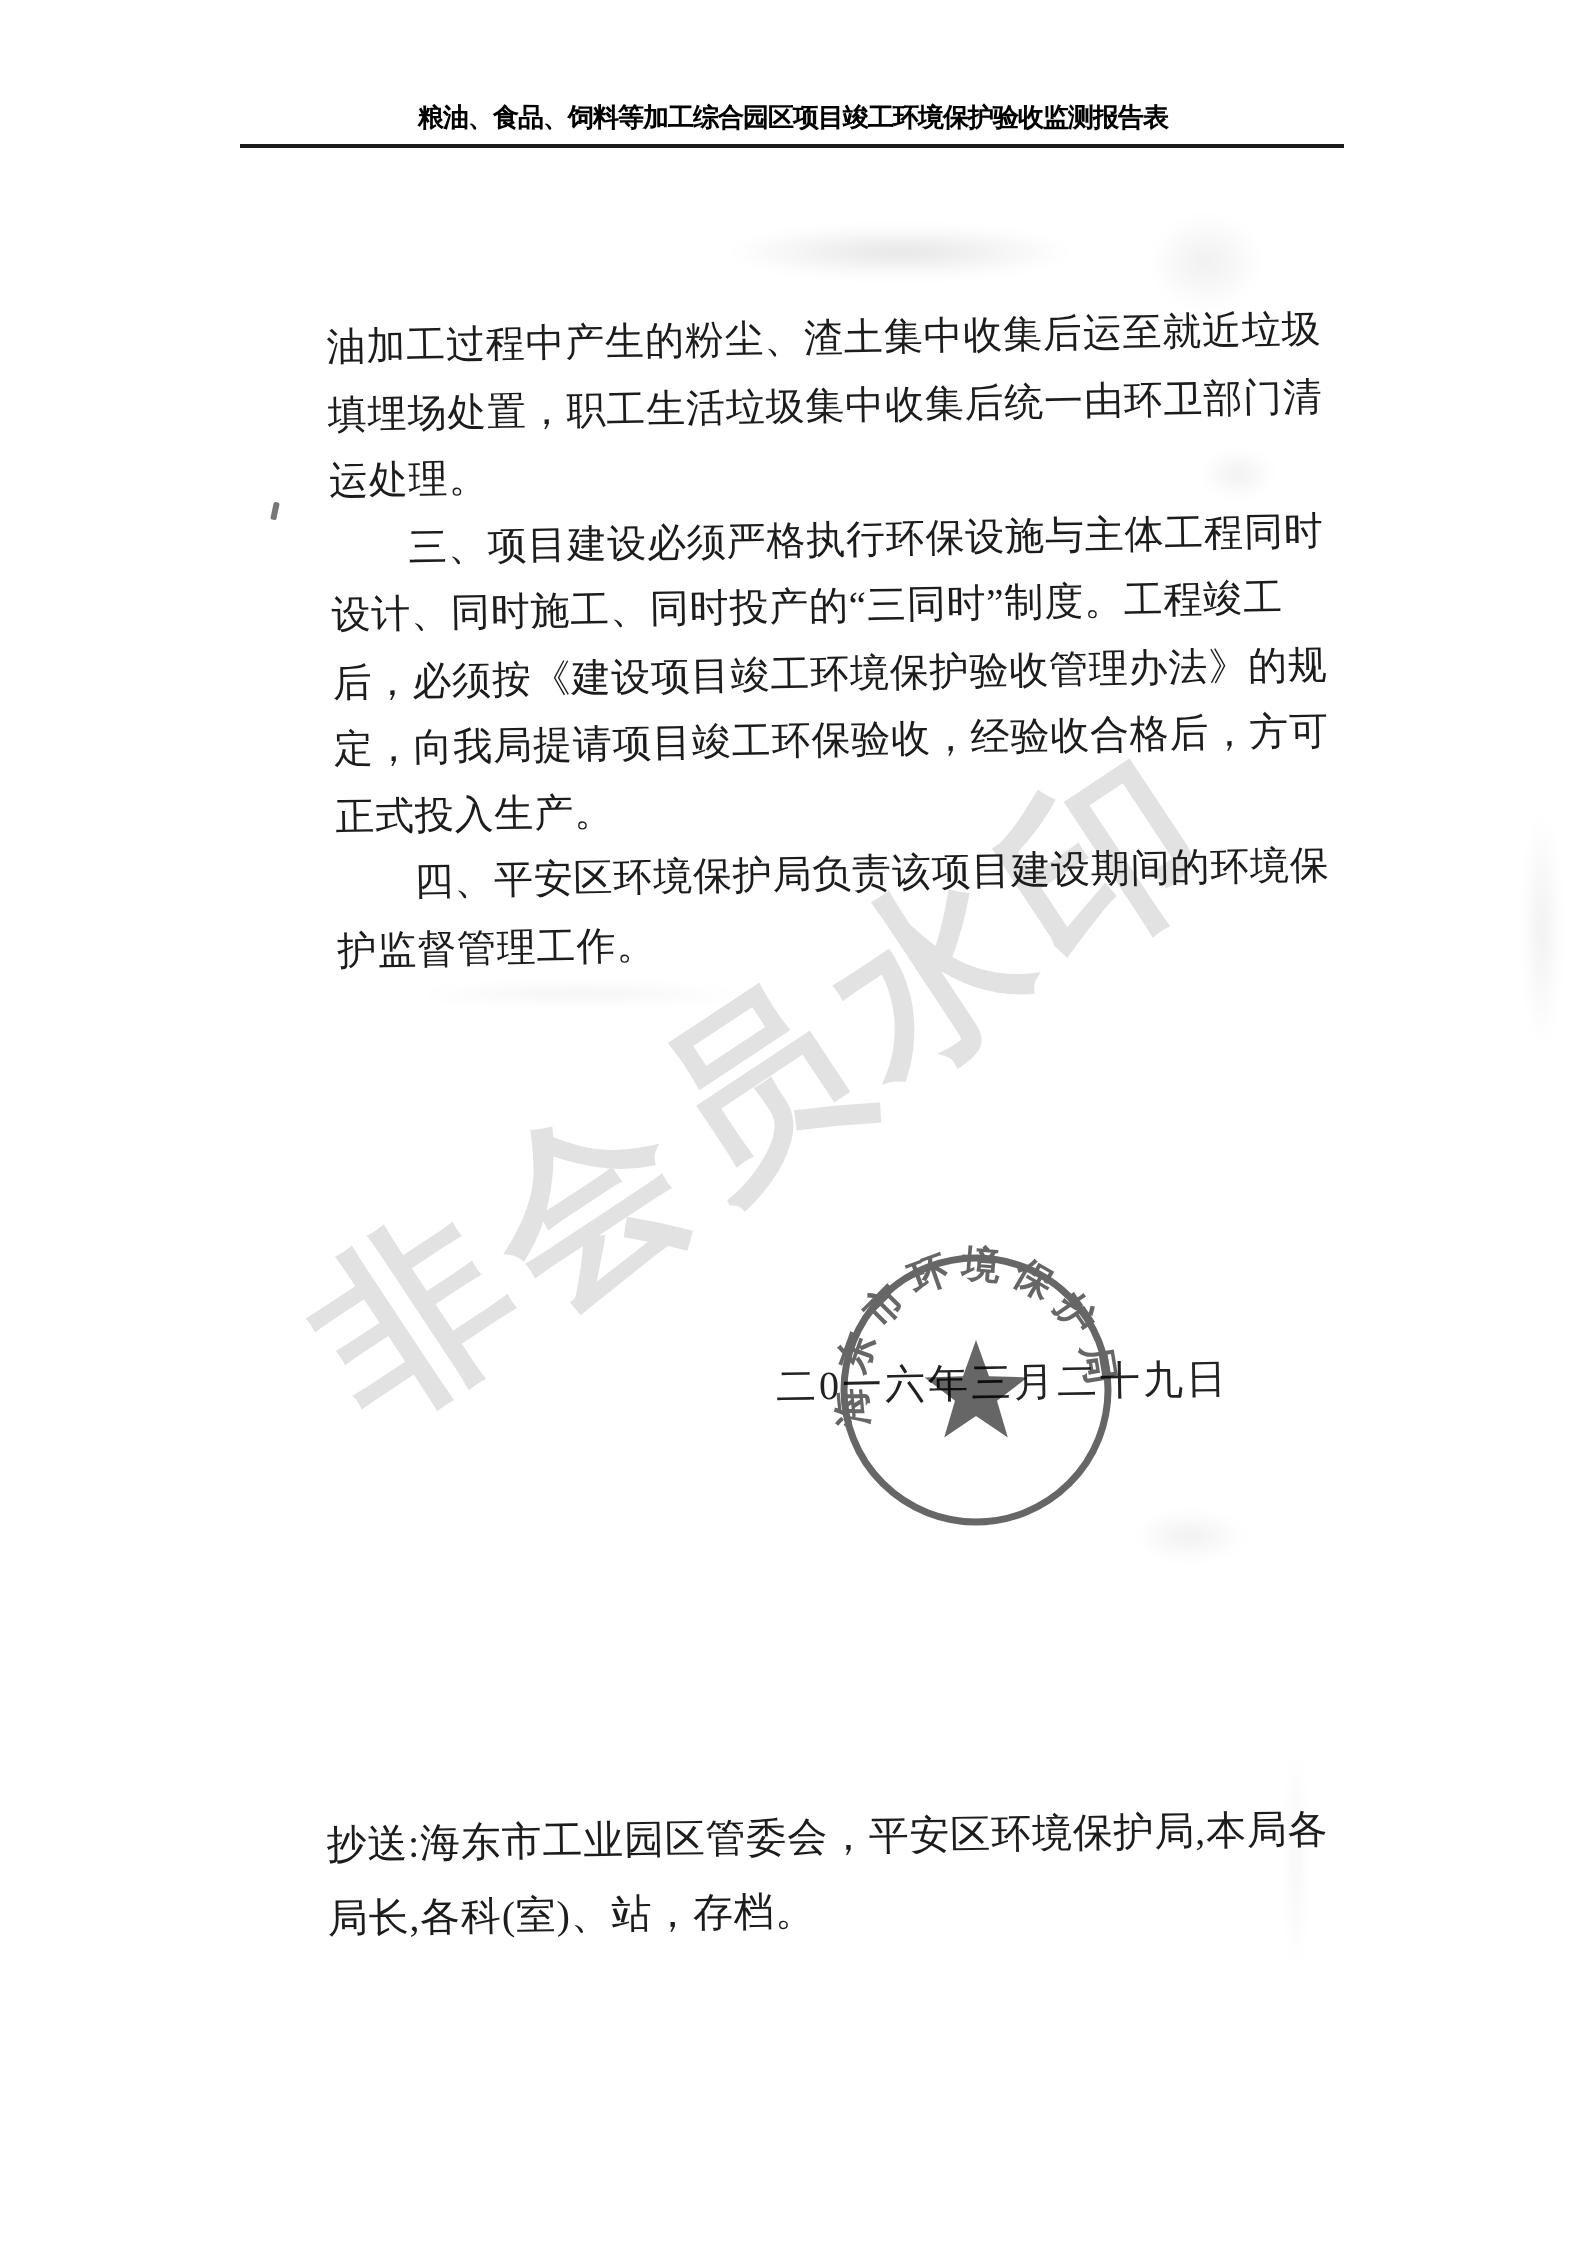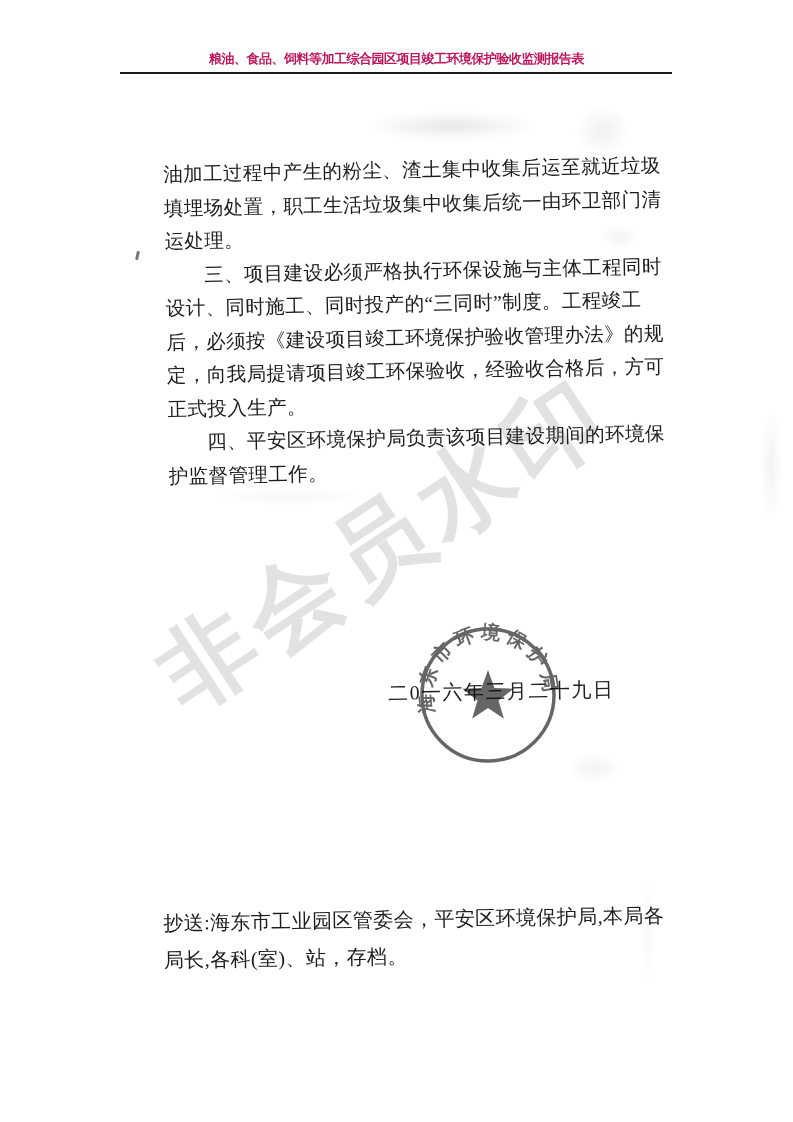--- a/index.html
+++ b/index.html
@@ -8,21 +8,21 @@
     width:793px;height:1122px;
     background:#ffffff;
     overflow:hidden;
     font-family:"Liberation Serif","DejaVu Serif",serif;
     color:#1f1f1f;
   }
   
   .doc-header{position:absolute;left:0;top:50px;width:100%;text-align:center;}
   .doc-title{
     font-family:Liberation Sans, sans-serif;
-    font-weight:bold;font-size:13px;letter-spacing:-0.5px;color:#be185d;
+    font-weight:bold;font-size:13px;letter-spacing:-0.5px;color:#000000;
   }
   .header-rule{
     position:absolute;left:120px;top:72px;width:552px;height:2px;background:#1a1a1a;
   }
   
   .watermark{
     position:absolute;left:142px;top:646px;
     transform:rotate(-33.5deg);transform-origin:0 0;
     font-family:"Liberation Sans","DejaVu Sans",sans-serif;
     font-weight:bold;font-size:95px;letter-spacing:8px;line-height:95px;

